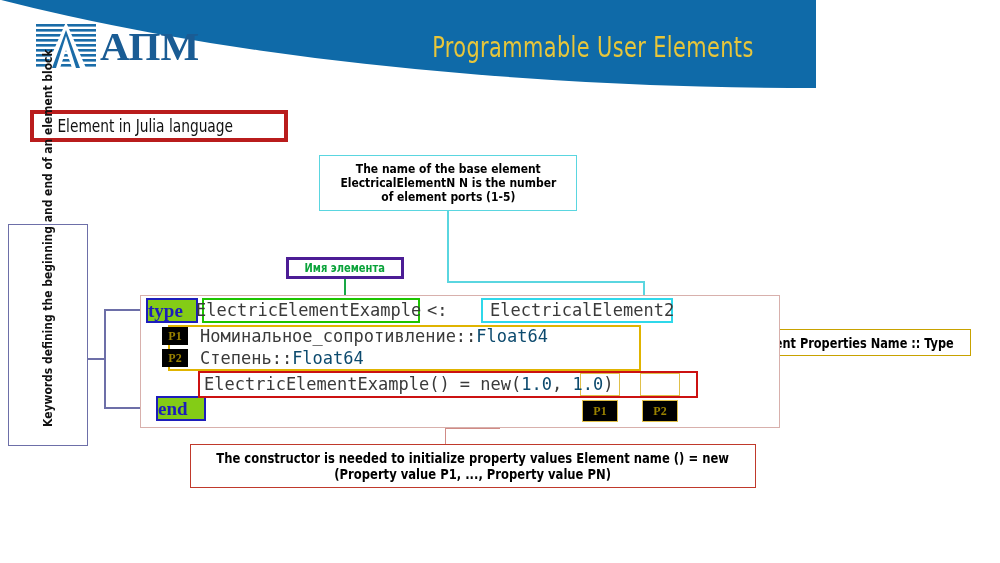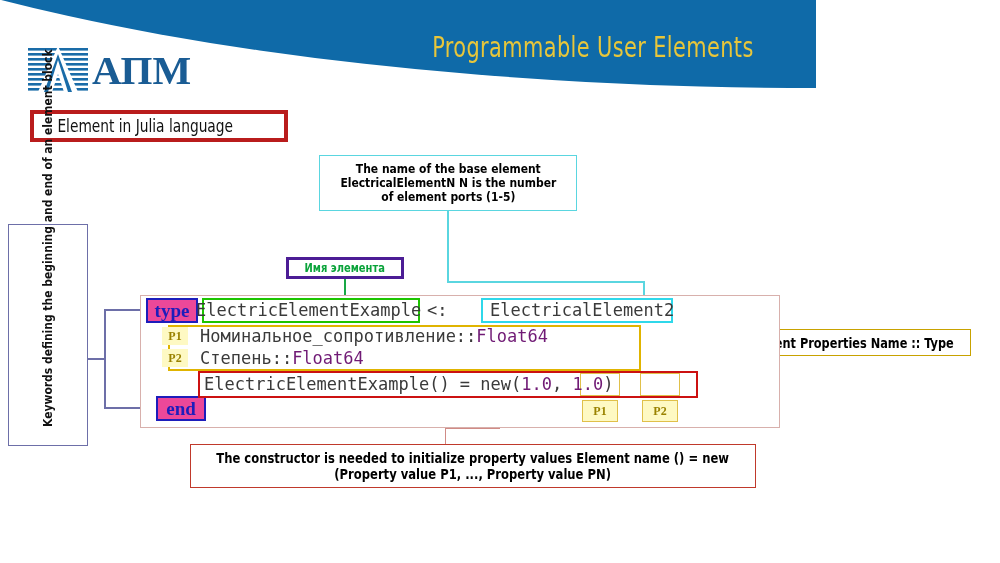--- a/index.html
+++ b/index.html
@@ -36,21 +36,21 @@
     font-size:29px;
     letter-spacing:0.5px;
     font-family:"DejaVu Sans Condensed","Liberation Sans Narrow","Liberation Sans",sans-serif;
     transform:scaleX(0.80);
     transform-origin:right center;
     white-space:nowrap;
     font-weight:400;
   }
 
   
-  .logo{position:absolute;left:28px;top:22px;width:180px;height:48px;margin-top:24px;}
+  .logo{position:absolute;left:36px;top:22px;width:180px;height:48px;}
   .logo-mark{position:absolute;left:0;top:0;width:60px;height:46px;}
   .logo-text{
     position:absolute;left:64px;top:2px;
     font-family:"Liberation Serif","DejaVu Serif",serif;
     font-weight:bold;font-size:41px;color:#1a5c94;letter-spacing:0px;
     line-height:44px;
   }
 
   
   .box{position:absolute;box-sizing:border-box;background:#ffffff;}
@@ -144,21 +144,21 @@
     position:absolute;left:0;top:0;width:640px;height:133px;
     border:1px solid #d8b0ac;box-sizing:border-box;background:#fff;
   }
   .mono{
     font-family:"DejaVu Sans Mono","Liberation Mono",monospace;
     font-size:17px;color:#3a3a3a;white-space:pre;letter-spacing:0px;
   }
 
   .kw-box{
     position:absolute;border:2px solid #1d1dbb;box-sizing:border-box;
-    background:#ec4899;display:flex;align-items:center;justify-content:center;
+    background:#84cc16;display:flex;align-items:center;justify-content:flex-start;
   }
   .kw-text{
     font-family:"Liberation Serif","DejaVu Serif",serif;
     font-weight:bold;font-size:19px;color:#1d1dbb;
   }
   #kw-type{left:6px;top:3px;width:52px;height:25px;}
   #kw-end{left:16px;top:101px;width:50px;height:25px;}
 
   .name-box{
     position:absolute;left:62px;top:3px;width:218px;height:25px;
@@ -177,25 +177,25 @@
     border:2px solid #cc1111;box-sizing:border-box;
   }
 
   .code-line{position:absolute;}
   #line1{left:56px;top:5px;}
   #line2{left:60px;top:31px;}
   #line3{left:60px;top:53px;}
   #line4{left:64px;top:79px;}
   .op-lt{position:absolute;left:287px;top:5px;}
 
-  .purple{color:#701a75;}
+  .purple{color:#0c4a6e;}
 
   .pbadge{
     position:absolute;border:1px solid #e0c04a;box-sizing:border-box;
-    background:#fef9c3;display:flex;align-items:center;justify-content:center;
+    background:#000000;display:flex;align-items:center;justify-content:center;
     font-family:"Liberation Serif","DejaVu Serif",serif;
     font-weight:bold;font-size:12px;color:#9a8200;
   }
   #p1-prop{left:22px;top:32px;width:26px;height:18px;border:none;}
   #p2-prop{left:22px;top:54px;width:26px;height:18px;border:none;}
   #p1-val{left:442px;top:105px;width:36px;height:22px;}
   #p2-val{left:502px;top:105px;width:36px;height:22px;}
 
   .val-box{position:absolute;border:1px solid #e0c04a;box-sizing:border-box;}
   #v1box{left:440px;top:78px;width:40px;height:23px;}

